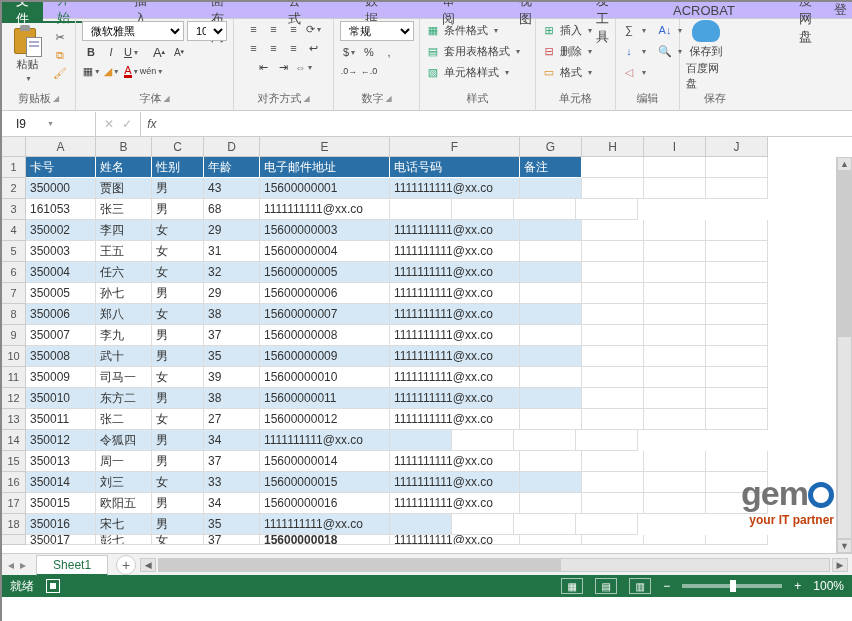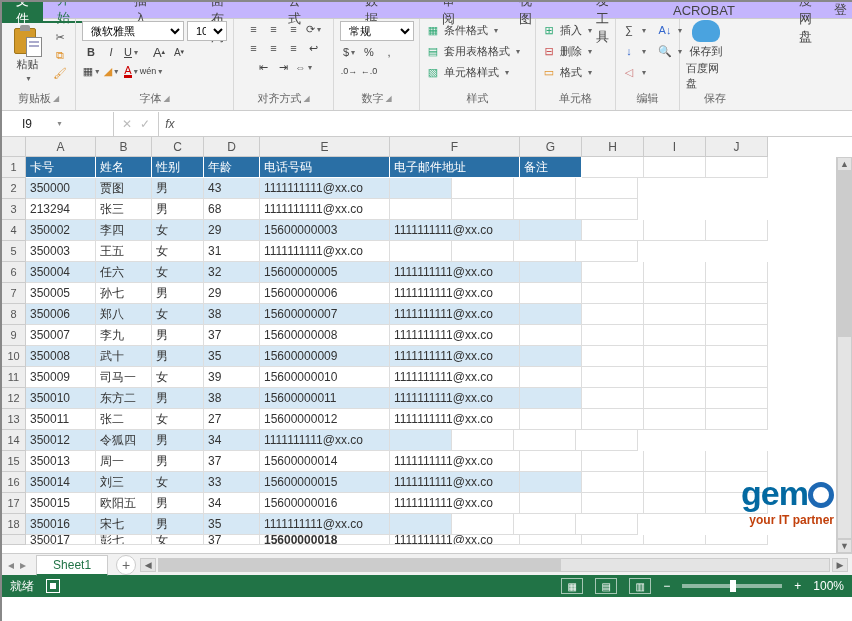--- a/index.html
+++ b/index.html
@@ -29,21 +29,21 @@
   .paste-icon { width: 30px; height: 32px; position: relative; }
   .paste-icon .board { position: absolute; left: 0; top: 3px; width: 22px; height: 26px; background: #d49a2a; border: 1px solid #a07519; border-radius: 2px; }
   .paste-icon .clip { position:absolute; top:0; left:6px; width:10px; height:6px; background:#999; border-radius:2px 2px 0 0;}
   .paste-icon .doc { position: absolute; right: 0; bottom: 0; width: 16px; height: 20px; background: #fff; border: 1px solid #888;}
   .paste-icon .doc::before{content:"";position:absolute;top:3px;left:2px;right:2px;height:2px;background:#aac;}
   .paste-icon .doc::after{content:"";position:absolute;top:7px;left:2px;right:2px;height:2px;background:#aac;}
   .cloud-icon { width: 30px; height: 22px; position: relative; }
   .cloud-icon::before { content: ""; position: absolute; inset: 0; background: #4aa3df; border-radius: 12px 12px 8px 8px; }
   
   .formula-bar { height: 26px; border-bottom: 1px solid #ccc; display: flex; align-items: center; background: #fff; }
-  .name-box { width: 112px; height: 24px; border-right: 1px solid #ccc; display: flex; align-items: center; padding: 0 20px; font-size: 12px; }
+  .name-box { width: 94px; height: 24px; border-right: 1px solid #ccc; display: flex; align-items: center; padding: 0 14px; font-size: 12px; }
   .name-box span { flex: 1; }
   .name-box .dd2 { font-size: 8px; color: #888; }
   .fx-btns { display: flex; align-items: center; gap: 8px; padding: 0 8px; border-right: 1px solid #ccc; height: 24px; color: #999; }
   .fx-label { padding: 0 6px; font-style: italic; color: #555; }
   .formula-input { flex: 1; border: none; height: 22px; padding: 0 6px; font-size: 12px; outline: none; }
   
   .grid-area { position: relative; height: 416px; overflow: hidden; background: #fff; }
   .colhead-row { display: flex; height: 20px; position: absolute; top: 0; left: 0; right: 0; }
   .corner { width: 24px; background: #eee; border-right: 1px solid #ccc; border-bottom: 1px solid #ccc; }
   .colhead { background: #eee; border-right: 1px solid #ccc; border-bottom: 1px solid #ccc; text-align: center; font-size: 12px; color: #555; line-height: 20px; }
@@ -54,21 +54,21 @@
   .header-cell { background: #2a6fa5; color: #fff; border-right-color: #fff; border-bottom-color: #fff; }
   .even-row .cell.datacell { background: #d6e8f5; }
   .odd-row .cell.datacell { background: #fff; }
   .cell.empty { background: #fff; }
   
   .cA { width: 70px; } .cB { width: 56px; } .cC { width: 52px; } .cD { width: 56px; }
   .cE { width: 130px; } .cF { width: 130px; } .cG { width: 62px; } .cH { width: 62px; }
   .cI { width: 62px; } .cJ { width: 62px; }
   
   .watermark { position: absolute; right: 18px; bottom: 26px; text-align: right; pointer-events: none; }
-  .watermark .gem { font-size: 34px; font-weight: bold; color: #0369a1; font-family: Arial; letter-spacing: -1px; }
+  .watermark .gem { font-size: 34px; font-weight: bold; color: #737373; font-family: Arial; letter-spacing: -1px; }
   .watermark .gem .ring { display:inline-block; width:26px; height:26px; border:5px solid #1d68b3; border-radius:50%; vertical-align: baseline; position:relative; top:3px;}
   .watermark .tag { color: #c2410c; font-size: 12px; font-weight: bold; }
   
   .hscroll-area { height: 22px; display: flex; border-top: 1px solid #ccc; background: #f1f1f1; }
   .tab-strip { display: flex; align-items: center; height: 22px; }
   .tab-nav { display: flex; gap: 6px; padding: 0 6px; color: #888; }
   .sheet-tab { background: #fff; border: 1px solid #ccc; border-bottom: 2px solid #217346; padding: 2px 16px; font-size: 12px; color: #217346; margin-left: 4px; }
   .new-sheet { width: 20px; height: 20px; border: 1px solid #ccc; border-radius: 50%; display: flex; align-items: center; justify-content: center; margin-left: 8px; color: #666; font-size: 14px; background:#fff;}
   .hscroll { flex: 1; display: flex; align-items: center; padding: 0 4px; gap: 2px; }
   .hscroll .track { flex: 1; height: 14px; background: #e4e4e4; border: 1px solid #ccc; position: relative; }
@@ -390,42 +390,43 @@
         <div class="colhead cJ">J</div>
       </div>
   </div>
   <div class="rows" id="rows-container">
       <div class="row odd-row">
         <div class="rowhead">1</div>
         <div class="cell cA header-cell">卡号</div>
         <div class="cell cB header-cell">姓名</div>
         <div class="cell cC header-cell">性别</div>
         <div class="cell cD header-cell">年龄</div>
+        <div class="cell cF header-cell">电子邮件地址</div>
         <div class="cell cE header-cell">电话号码</div>
-        <div class="cell cF header-cell">电子邮件地址</div>
         <div class="cell cG header-cell">备注</div>
         <div class="cell cH empty"></div>
         <div class="cell cI empty"></div>
         <div class="cell cJ empty"></div>
       </div>
       <div class="row even-row">
         <div class="rowhead">2</div>
         <div class="cell cA datacell">350000</div>
         <div class="cell cB datacell">贾图</div>
         <div class="cell cC datacell">男</div>
         <div class="cell cD datacell">43</div>
+        <div class="cell cE datacell">15600000001</div>
         <div class="cell cF datacell">1111111111@xx.co</div>
         <div class="cell cG datacell"></div>
         <div class="cell cH empty"></div>
         <div class="cell cI empty"></div>
         <div class="cell cJ empty"></div>
       </div>
       <div class="row odd-row">
         <div class="rowhead">3</div>
-        <div class="cell cA datacell">213294</div>
+        <div class="cell cA datacell">161053</div>
         <div class="cell cB datacell">张三</div>
         <div class="cell cC datacell">男</div>
         <div class="cell cD datacell">68</div>
         <div class="cell cF datacell">1111111111@xx.co</div>
         <div class="cell cG datacell"></div>
         <div class="cell cH empty"></div>
         <div class="cell cI empty"></div>
         <div class="cell cJ empty"></div>
       </div>
       <div class="row even-row">
@@ -440,20 +441,21 @@
         <div class="cell cH empty"></div>
         <div class="cell cI empty"></div>
         <div class="cell cJ empty"></div>
       </div>
       <div class="row odd-row">
         <div class="rowhead">5</div>
         <div class="cell cA datacell">350003</div>
         <div class="cell cB datacell">王五</div>
         <div class="cell cC datacell">女</div>
         <div class="cell cD datacell">31</div>
+        <div class="cell cE datacell">15600000004</div>
         <div class="cell cF datacell">1111111111@xx.co</div>
         <div class="cell cG datacell"></div>
         <div class="cell cH empty"></div>
         <div class="cell cI empty"></div>
         <div class="cell cJ empty"></div>
       </div>
       <div class="row even-row">
         <div class="rowhead">6</div>
         <div class="cell cA datacell">350004</div>
         <div class="cell cB datacell">任六</div>

